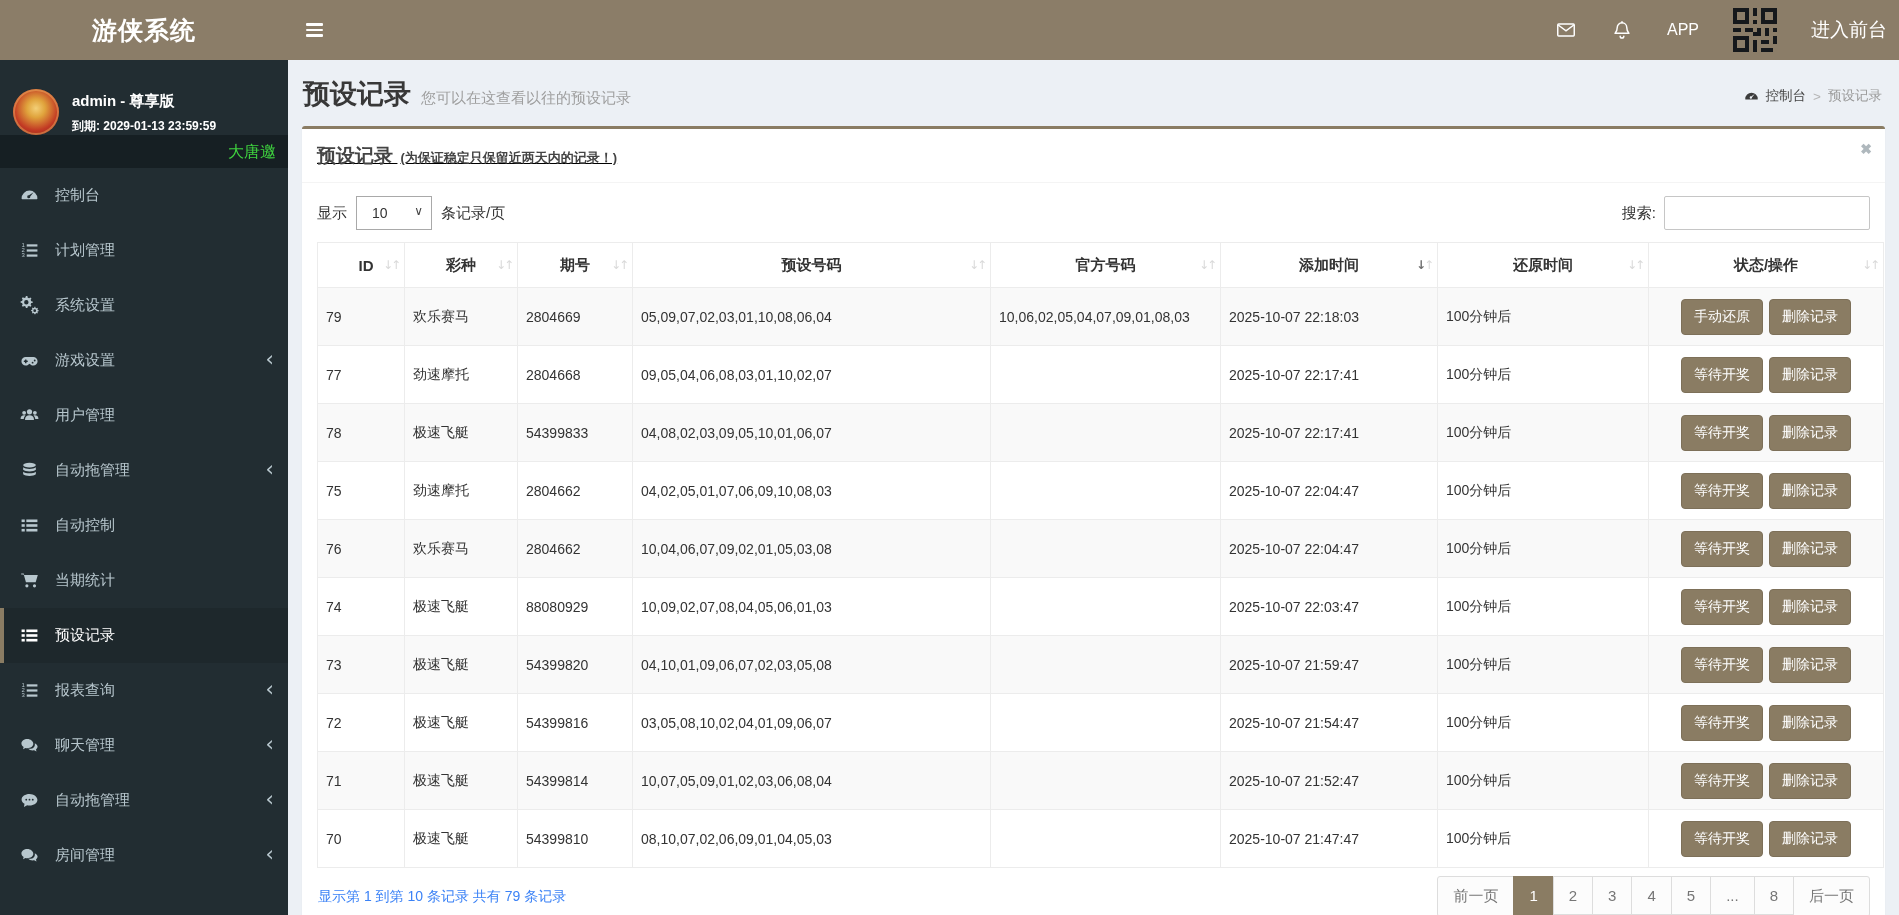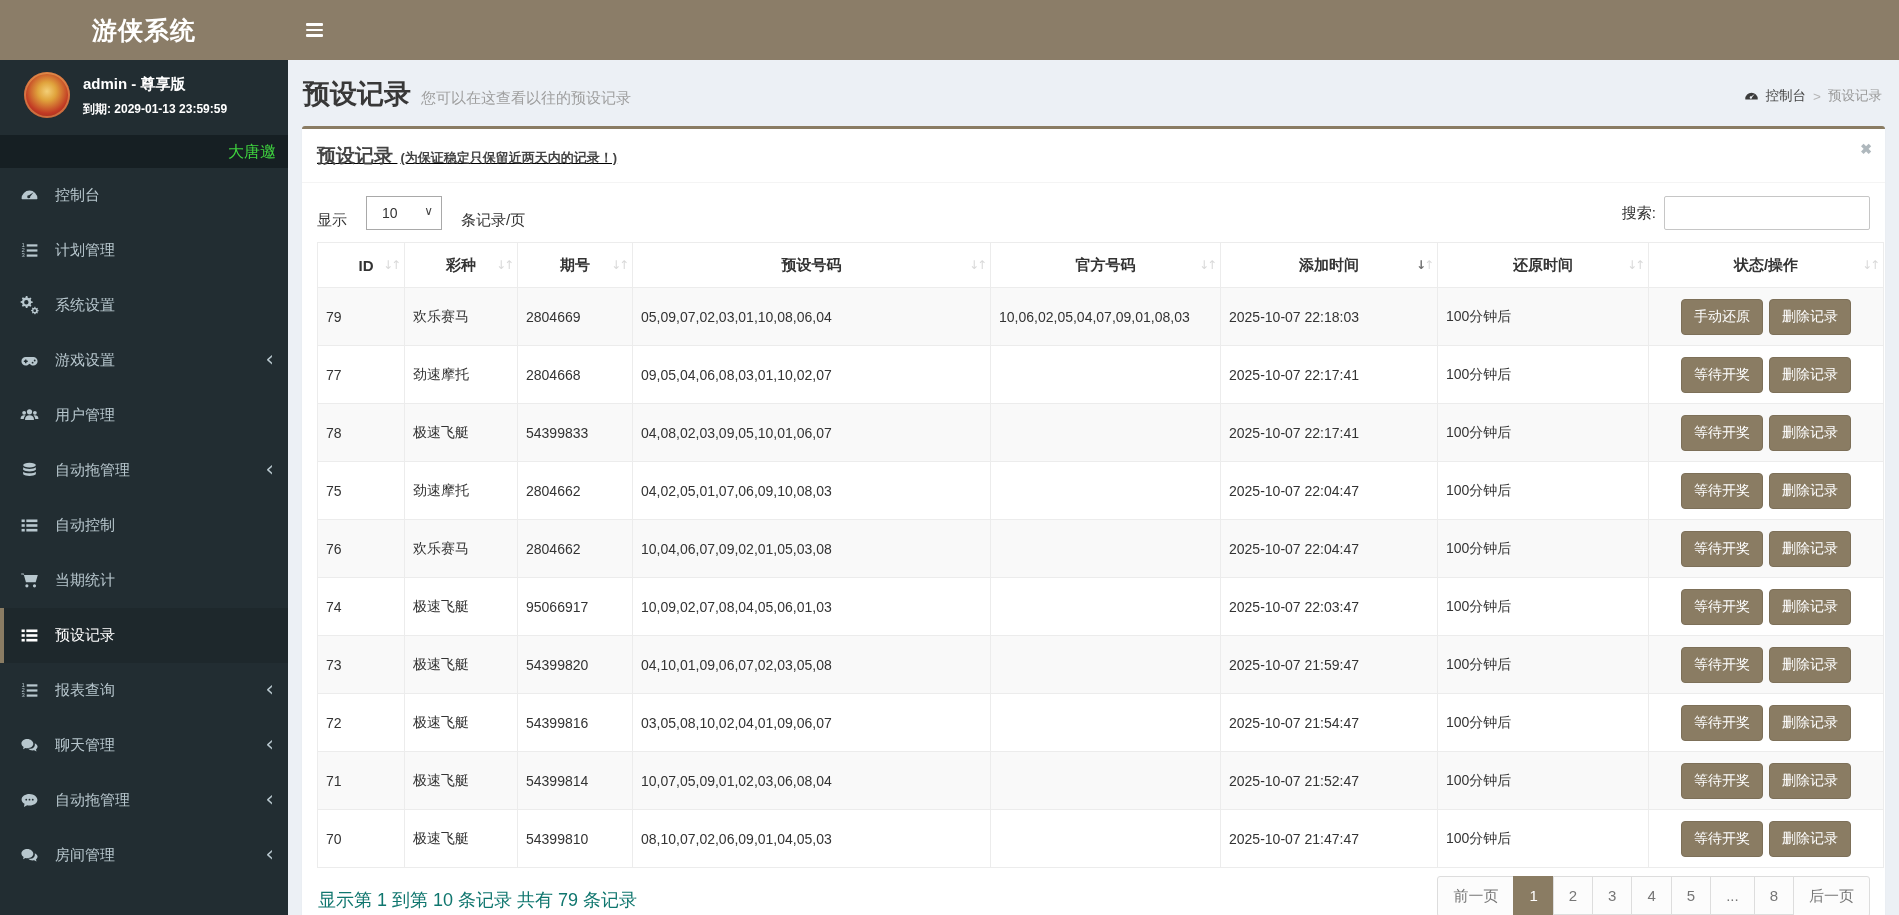--- a/index.html
+++ b/index.html
@@ -19,21 +19,21 @@
   .nav-right { margin-left:auto; display:flex; align-items:center; gap:34px; padding-right:12px; color:#fff; }
   .nav-icon { display:flex; align-items:center; cursor:pointer; }
   .nav-icon svg { width:22px; height:22px; }
   .nav-text { font-size:16px; color:#fff; cursor:pointer; }
   .nav-enter { font-size:19px; }
   .qr-box { display:flex; align-items:center; cursor:pointer; }
   .qr-box svg { width:44px; height:44px; }
 
   
   .sidebar { position:fixed; top:60px; left:0; bottom:0; width:288px; background:var(--sidebar,#222d32); z-index:15; }
-  .user-panel { height:75px; padding:12px 10px 0 24px; display:flex; }
+  .user-panel { height:75px; padding:12px 10px 0 13px; display:flex;align-items:flex-end; }
   .avatar { width:46px; height:46px; border-radius:50%; flex:0 0 46px;
     background:radial-gradient(circle at 50% 42%, #f3cf77 0%, #e0a33c 26%, #c23a24 62%, #7e1e14 100%);
     box-shadow:inset 0 0 0 2px rgba(255,220,120,.35); }
   .user-info { margin-left:13px; padding-top:3px; color:#fff; }
   .user-name { font-size:15px; font-weight:bold; }
   .user-expire { font-size:12px; font-weight:bold; margin-top:7px; }
   .marquee { height:33px; background:var(--strip,#161f23); position:relative; overflow:hidden; }
   .marquee span { position:absolute; left:228px; top:7px; color:var(--green,#3fd23f); font-size:16px; white-space:nowrap; }
   .menu { display:block; }
   .menu a { display:flex; align-items:center; height:55px; padding:0 14px 0 20px; color:#b8c7ce; font-size:15px; position:relative; cursor:pointer; }
@@ -55,57 +55,79 @@
   .bc-home { color:#444; cursor:pointer; }
 
   
   .box { margin:0 14px; background:#fff; border-top:3px solid var(--accent,#8a7c63); border-radius:3px; box-shadow:0 1px 1px rgba(0,0,0,.1); }
   .box-header { position:relative; padding:14px 15px 13px; border-bottom:1px solid #f4f4f4;text-decoration:underline; }
   .box-title { font-size:19px; color:#444; font-weight:600; }
   .box-note  { font-size:13px; color:#444; font-weight:600; margin-left:3px; }
   .close-btn { position:absolute; right:13px; top:13px; color:#afb8bd; font-size:14px; font-weight:bold; background:none; border:0; cursor:pointer; line-height:1; }
   .box-body { padding:0 15px; }
   .toolbar { display:flex; justify-content:space-between; align-items:center; padding:13px 0 12px; }
-  .length { display:flex; align-items:flex-end; font-size:15px; color:#333; gap:19px; }
+  .length { display:flex; align-items:center; font-size:15px; color:#333; gap:9px; }
   .select-wrap { position:relative; }
   .select-wrap select { appearance:none; -webkit-appearance:none; -moz-appearance:none; width:76px; height:34px; border:1px solid #a9a9a9; background:#fff; font-size:14px; color:#333; padding:0 22px 0 15px; border-radius:0; cursor:pointer; }
   .select-wrap::after { content:"∨"; position:absolute; right:9px; top:8px; font-size:12px; color:#444; pointer-events:none; font-family:"DejaVu Sans",sans-serif; }
   .search { display:flex; align-items:center; gap:8px; font-size:15px; color:#333; }
   .search input { width:206px; height:34px; border:1px solid #c6c6c6; border-radius:2px; padding:0 8px; font-size:14px; }
 
   
   table { width:100%; border-collapse:collapse; table-layout:fixed; }
   th { height:45px; font-size:15px; font-weight:bold; color:#333; text-align:center; position:relative; border:1px solid #ececec; background:#fff; cursor:pointer; }
   th.left { text-align:center; padding-left:10px; }
   td { height:58px; font-size:14px; color:#333; padding:0 8px; border:1px solid #ececec; vertical-align:middle; background:#fff; }
   tbody tr:nth-child(odd) td { background:#f9f9f9; }
   td.actions { text-align:center; padding:0 4px; }
   .btn { display:inline-block; background:var(--accent,#8a7c63); color:#fff; font-size:14px; padding:8px 12px; border-radius:4px; border:1px solid #7d7059; margin:0 3px; cursor:pointer; white-space:nowrap; }
   .sorticon { position:absolute; right:5px; top:50%; transform:translateY(-50%); font-size:12px; letter-spacing:-2px; color:#d9d9d9; font-family:"DejaVu Sans",sans-serif; font-weight:normal; }
   .sorticon .active { color:#6f6f6f; font-weight:bold; }
 
   
   .table-footer { display:flex; justify-content:space-between; align-items:flex-start; padding:8px 0 0; }
-  .tf-info { font-size:18px; color:#0f766e; padding-top:12px; padding-left:1px; }
+  .tf-info { font-size:14px; color:#3b82f6; padding-top:12px; padding-left:1px; }
   .pagination { display:flex; list-style:none; }
   .pagination a { display:block; padding:10px 15px; font-size:15px; color:#767676; background:#fcfcfc; border:1px solid #ddd; margin-left:-1px; min-width:16px; text-align:center; cursor:pointer; }
   .pagination li:first-child a { border-radius:3px 0 0 3px; }
   .pagination li:last-child a { border-radius:0 3px 3px 0; }
   .pagination li.active a { background:var(--accent,#8a7c63); border-color:var(--accent,#8a7c63); color:#fff; }
 </style>
 </head>
 <body>
 
 <header class="navbar">
   <div class="logo">游侠系统</div>
   <div class="hamburger">
       <i></i>
       <i></i>
       <i></i>
     </div>
+  <div class="nav-right">
+    <span class="nav-icon">
+        <svg viewBox="0 0 24 24" fill="none" stroke="#fff" stroke-width="1.6">
+          <rect x="3" y="5.5" width="18" height="13" rx="1"></rect>
+          <path d="M3.5 6.5 12 13l8.5-6.5"></path>
+        </svg>
+      </span>
+    <span class="nav-icon">
+        <svg viewBox="0 0 24 24" fill="none" stroke="#fff" stroke-width="1.6" stroke-linejoin="round">
+          <path d="M12 4.2a5.2 5.2 0 0 0-5.2 5.2c0 4.2-1.6 5.5-2.4 6.2h15.2c-.8-.7-2.4-2-2.4-6.2A5.2 5.2 0 0 0 12 4.2z"></path>
+          <path d="M10 18.8a2 2 0 0 0 4 0" stroke-linecap="round"></path>
+          <path d="M12 2.9v1.3" stroke-linecap="round"></path>
+        </svg>
+      </span>
+    <span class="nav-text">APP</span>
+    <span class="qr-box">
+        <svg viewBox="0 0 11 11" fill="#15181b">
+          <path fill-rule="evenodd" d="M0 0h4v4H0zM1 1h2v2H1zM7 0h4v4H7zM8 1h2v2H8zM0 7h4v4H0zM1 8h2v2H1zM5 0h1v2H5zM5 3h1v1H5zM0 5h2v1H0zM3 5h2v1H3zM6 5h1v1H6zM8 5h1v2H8zM10 5h1v1H10zM5 6h2v1H5zM5 8h1v3H5zM7 8h2v1H7zM10 7h1v2H10zM7 10h3v1H7z"></path>
+        </svg>
+      </span>
+    <span class="nav-text nav-enter">进入前台</span>
+  </div>
 </header>
 
 <aside class="sidebar">
   <div class="user-panel">
     <div class="avatar"></div>
     <div class="user-info">
       <div class="user-name">admin - 尊享版</div>
       <div class="user-expire">到期: 2029-01-13 23:59:59</div>
     </div>
   </div>
@@ -382,21 +404,21 @@
               <td>2804662</td>
               <td>10,04,06,07,09,02,01,05,03,08</td>
               <td></td>
               <td>2025-10-07 22:04:47</td>
               <td>100分钟后</td>
               <td class="actions"><button class="btn">等待开奖</button><button class="btn">删除记录</button></td>
             </tr>
             <tr>
               <td>74</td>
               <td>极速飞艇</td>
-              <td>95066917</td>
+              <td>88080929</td>
               <td>10,09,02,07,08,04,05,06,01,03</td>
               <td></td>
               <td>2025-10-07 22:03:47</td>
               <td>100分钟后</td>
               <td class="actions"><button class="btn">等待开奖</button><button class="btn">删除记录</button></td>
             </tr>
             <tr>
               <td>73</td>
               <td>极速飞艇</td>
               <td>54399820</td>

